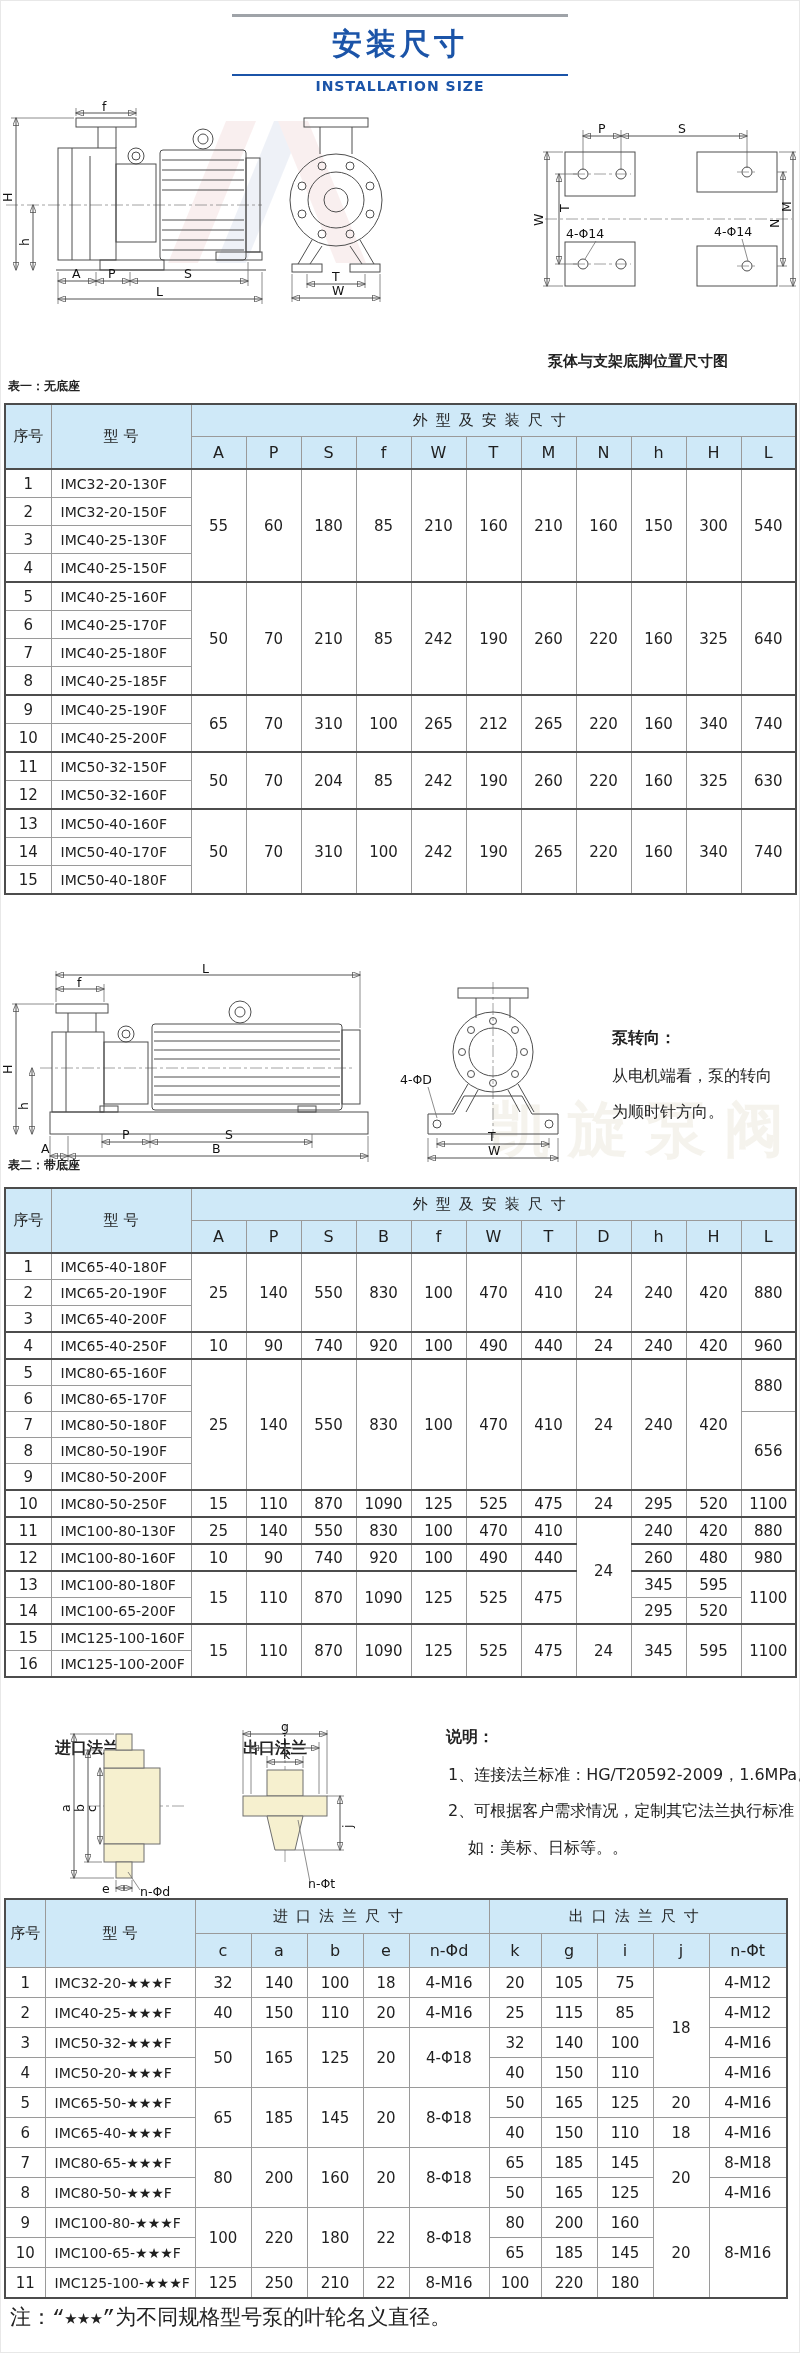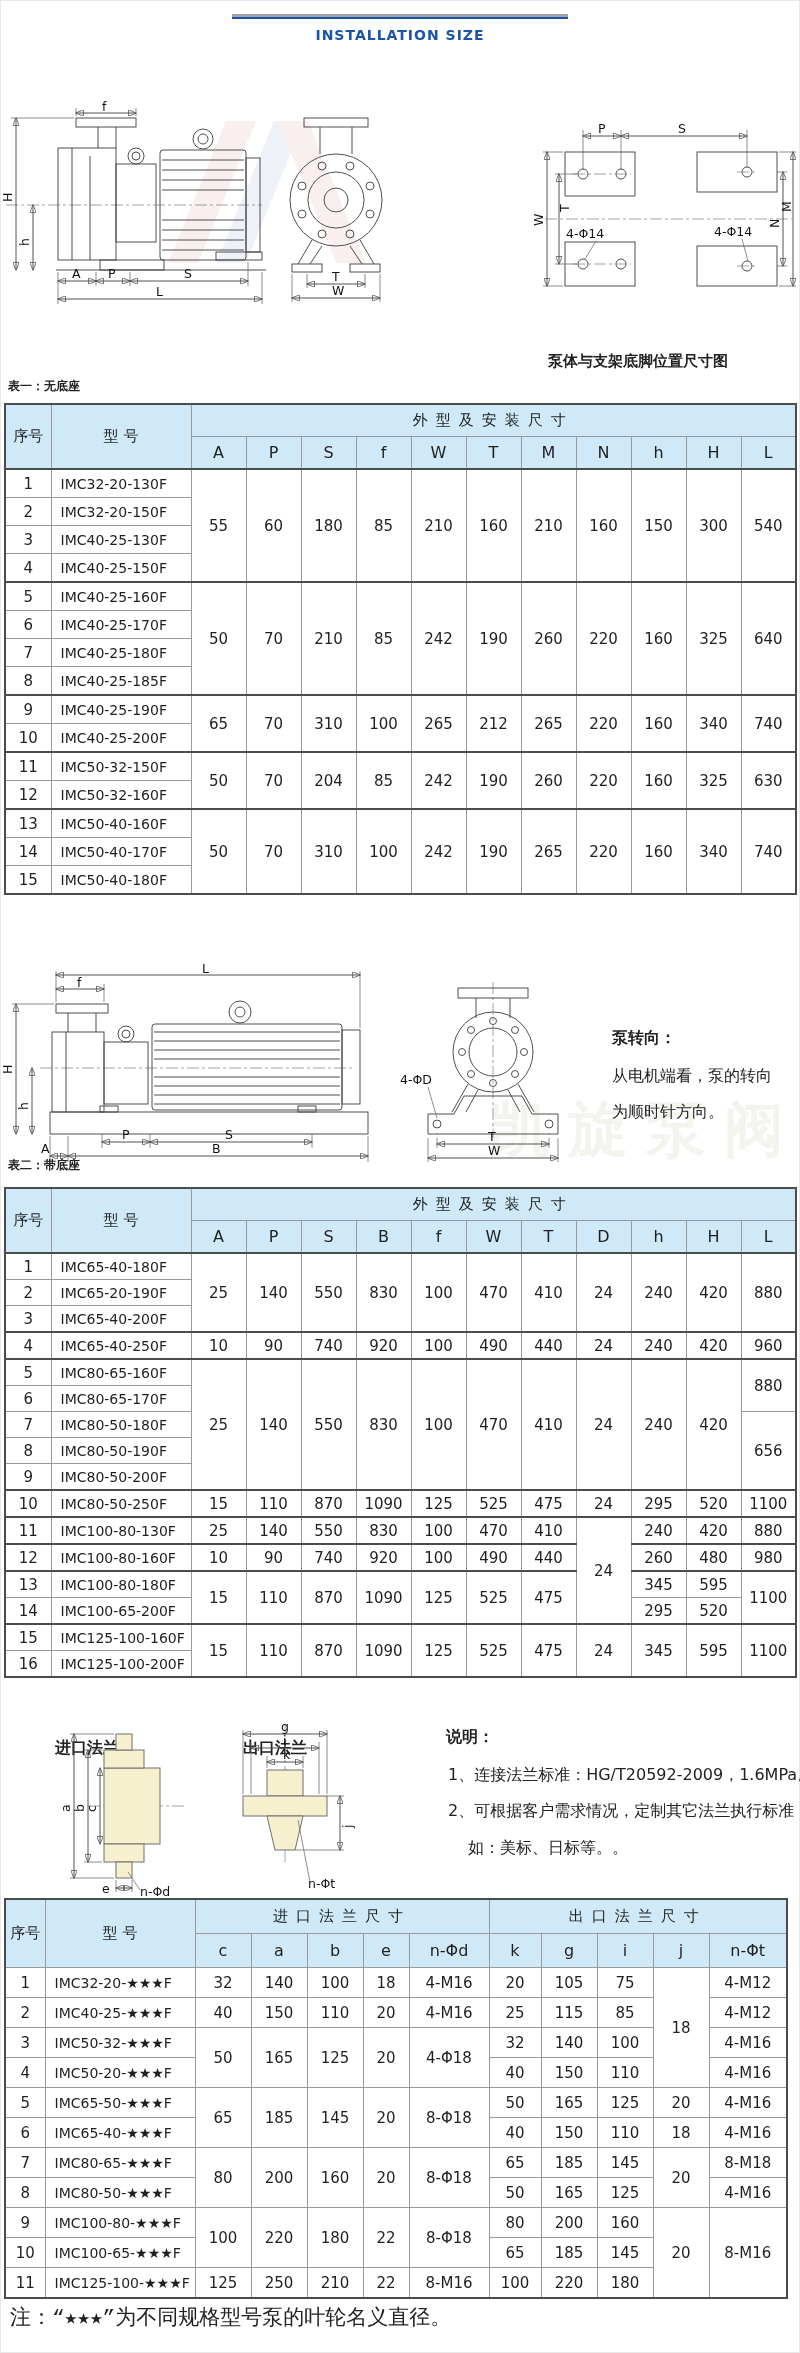--- a/index.html
+++ b/index.html
@@ -6,21 +6,21 @@
   .sheet{position:relative;width:800px;height:2353px;background:#fff;overflow:hidden;
          font-family:"DejaVu Sans","Liberation Sans",sans-serif;color:#222;
          box-shadow:inset 0 0 0 1px #e8e8e8;}
   .abs{position:absolute;}
 
   
   .titleblock{position:absolute;left:232px;top:14px;width:336px;text-align:center;}
   .rule-gray{height:3px;background:#9fa3a8;}
   .page-title{color:#1b54a8;font-size:30px;font-weight:bold;letter-spacing:4px;padding:7px 0 9px;}
   .rule-blue{height:2px;background:#1b54a8;}
-  .page-subtitle{color:#1b54a8;font-size:14px;font-weight:bold;letter-spacing:1px;padding-top:8px;}
+  .page-subtitle{color:#1b54a8;font-size:14px;font-weight:bold;letter-spacing:1px;padding-top:2px;}
 
   
   .tech line,.tech path,.tech rect,.tech circle,.tech polygon{stroke:#4f4f4f;stroke-width:1;fill:none;}
   .tech .dim{stroke:#3f3f3f;stroke-width:0.9;}
   .tech .ext{stroke:#707070;stroke-width:0.8;}
   .tech .cl{stroke:#8a8a8a;stroke-width:0.8;stroke-dasharray:12 3 3 3;}
   .tech text{stroke:none;fill:#111;font-size:12.5px;font-family:"DejaVu Sans",sans-serif;}
   .tech .fill-y{fill:#f6f0cf;stroke:#6f6f6f;}
 
   .cap{position:absolute;font-size:15px;font-weight:bold;color:#222;}
@@ -75,20 +75,21 @@
   <div class="wm wm-text" style="left:480px;top:1480px">凯旋泵阀</div>
   <svg class="wm" style="left:445px;top:2030px;opacity:.14" width="260" height="150" viewBox="0 0 260 150">
     <path d="M18,148 L76,6 L106,6 L48,148 Z" fill="#c23d3d"></path>
       <path d="M66,148 L124,6 L154,6 L96,148 Z" fill="#3b5ea8"></path>
       <path d="M128,6 L186,148 L216,148 L158,6 Z" fill="#c23d3d"></path>
   </svg>
   <div class="wm wm-text" style="left:300px;top:2090px;opacity:.12">凯旋泵阀</div>
 
   <div class="titleblock">
     <div class="rule-gray"></div>
+    <div class="page-title">安装尺寸</div>
     <div class="rule-blue"></div>
     <div class="page-subtitle">INSTALLATION SIZE</div>
   </div>
 
   <svg id="d1" class="tech abs" style="left:0;top:100px" width="800" height="256" viewBox="0 0 800 256">
     <defs>
       <marker id="a1" viewBox="0 0 10 8" refX="9.5" refY="4" markerWidth="9" markerHeight="7" orient="auto-start-reverse">
         <path d="M0,0 L10,4 L0,8 Z" fill="#3f3f3f" stroke="none"></path>
       </marker>
     </defs>

